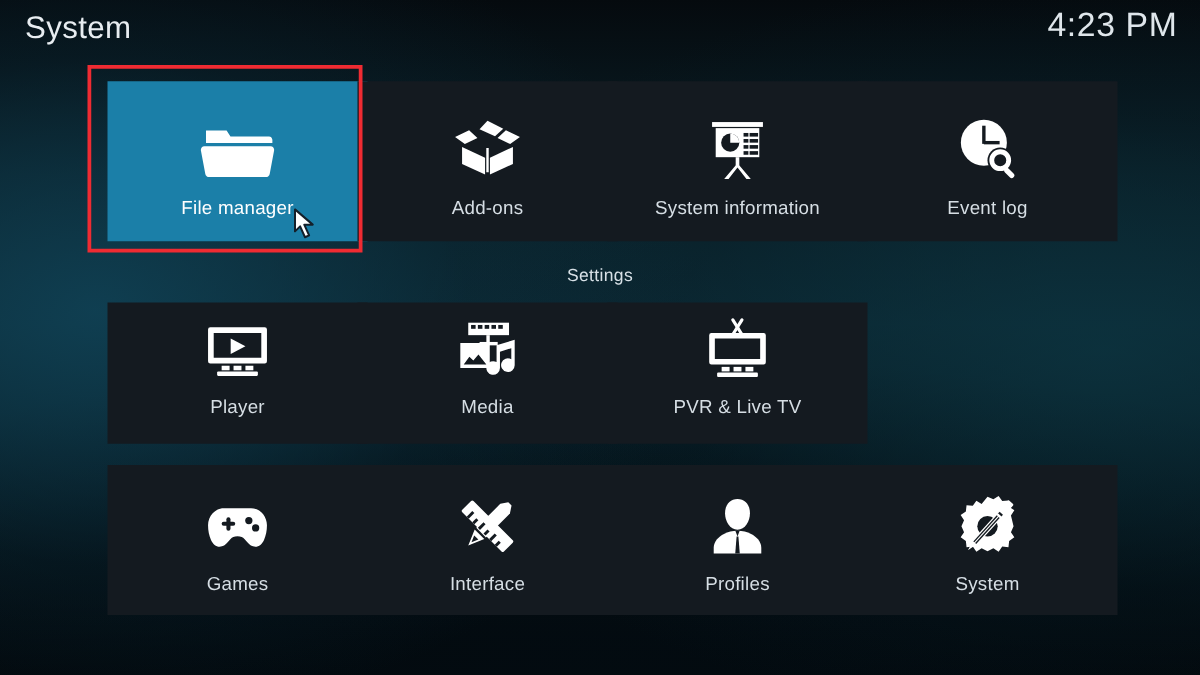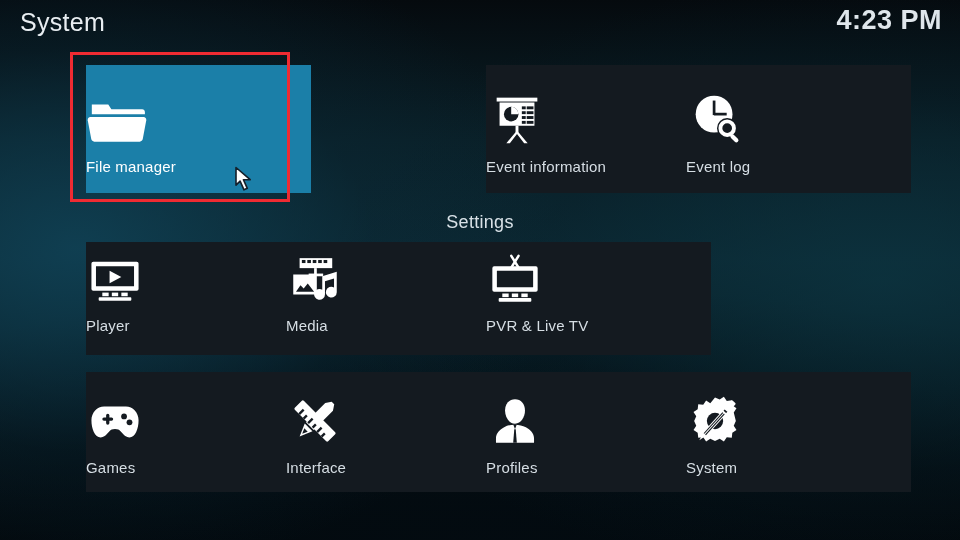--- a/index.html
+++ b/index.html
@@ -17,33 +17,33 @@
       linear-gradient(180deg, #050a0e 0%, #0a2028 26%, #0c2b36 48%, #071b23 72%, #03080c 100%);
   }
   
   #header { position:absolute; left:0; top:0; width:960px; height:48px; }
   #page-title {
     position:absolute; left:20px; top:8px;
     font-size:25px; color:#e8edf1; font-weight:400; letter-spacing:.3px;
   }
   #clock {
     position:absolute; right:18px; top:5px;
-    font-size:27px; color:#dfe6eb; font-weight:700; letter-spacing:.5px;
+    font-size:27px; color:#dfe6eb; font-weight:400; letter-spacing:.5px;
   }
   
   .row { position:absolute; left:0; width:960px; }
   #row-top    { top:65px;  height:128px; }
   #row-two    { top:242px; height:113px; }
   #row-three  { top:372px; height:120px; }
 
   .tile {
-    position:absolute; width:225px;
+    position:absolute; width:208px;
     background:#141a20;
     display:flex; flex-direction:column;
-    align-items:flex-start; justify-content:flex-start;
+    align-items:center; justify-content:flex-start;
   }
   .tile.c0 { left:86px; }
   .tile.c1 { left:286px; }
   .tile.c2 { left:486px; }
   .tile.c3 { left:686px; }
 
   #row-top .tile   { height:128px; padding-top:22px; }
   #row-two .tile   { height:113px; padding-top:8px; }
   #row-three .tile { height:120px; padding-top:20px; }
 
@@ -60,21 +60,21 @@
   .tile-label {
     margin-top:9px;
     font-size:15px; color:#d6dee4; font-weight:400;
     letter-spacing:.2px; white-space:nowrap;
   }
   .tile.selected .tile-label { color:#ffffff; }
 
   
   #settings-heading {
     position:absolute; left:0; top:212px; width:960px;
-    text-align:center; font-size:18px; color:#d8e1e7; letter-spacing:.3px;
+    text-align:center; font-size:14px; color:#d8e1e7; letter-spacing:.3px;
   }
 
   
   #annotation {
     position:absolute; left:70px; top:52px;
     width:220px; height:150px;
     border:3px solid #ef2b32; background:transparent;
     pointer-events:none;
   }
 
@@ -97,41 +97,55 @@
     <div class="tile c0 selected">
       <span class="tile-icon">
         <svg viewBox="0 0 64 64" aria-hidden="true">
           <path d="M6 18h17l3.2 5H58c1.6 0 2.8 1.3 2.8 2.9v2.3H6V18z"></path>
           <path d="M4.6 31h54.8c1.8 0 3.1 1.6 2.8 3.4l-3.6 19.4c-.3 1.5-1.6 2.6-3.1 2.6H8.5c-1.5 0-2.8-1.1-3.1-2.6L1.8 34.4C1.5 32.6 2.8 31 4.6 31z"></path>
         </svg>
       </span>
       <span class="tile-label">File manager</span>
     </div>
 
+    <div class="tile c1">
+      <span class="tile-icon">
+        <svg viewBox="0 0 64 64" aria-hidden="true">
+          <path d="M32 10l13 6.5-6.8 6.2L25.4 17 32 10z"></path>
+          <path d="M47.2 17.8l11.6 5.6-8.1 5.7-10.4-5 6.9-6.3z"></path>
+          <path d="M16.8 17.8l6.9 6.3-10.4 5-8.1-5.7 11.6-5.6z"></path>
+          <path d="M11 31.5l19 9v13.8L11 45.6V31.5z"></path>
+          <path d="M53 31.5v14.1l-19 8.7V40.5l19-9z"></path>
+          <path d="M31 32.5h2v20h-2z"></path>
+          <path d="M22.4 26.8L32 31.4l9.6-4.6-9.6-4.6-9.6 4.6z" opacity="0"></path>
+        </svg>
+      </span>
+      <span class="tile-label">Add-ons</span>
+    </div>
 
     <div class="tile c2">
       <span class="tile-icon">
         <svg viewBox="0 0 64 64" aria-hidden="true">
           <rect x="11" y="11" width="42" height="4"></rect>
           <rect x="14" y="16" width="36" height="24"></rect>
           <rect x="30.5" y="40" width="3" height="7"></rect>
           <path d="M32 45l-11 13h3.6L32 48.6 39.4 58H43L32 45z"></path>
           <circle cx="26" cy="28" r="7.5" fill="#141a20"></circle>
           <path d="M26 20.5v7.5h7.5A7.5 7.5 0 0 0 26 20.5z" fill="#ffffff"></path>
           <rect x="37" y="20" width="4" height="3" fill="#141a20"></rect>
           <rect x="42" y="20" width="7" height="3" fill="#141a20"></rect>
           <rect x="37" y="25" width="4" height="3" fill="#141a20"></rect>
           <rect x="42" y="25" width="7" height="3" fill="#141a20"></rect>
           <rect x="37" y="30" width="4" height="3" fill="#141a20"></rect>
           <rect x="42" y="30" width="7" height="3" fill="#141a20"></rect>
           <rect x="37" y="35" width="4" height="3" fill="#141a20"></rect>
           <rect x="42" y="35" width="7" height="3" fill="#141a20"></rect>
         </svg>
       </span>
-      <span class="tile-label">Event information</span>
+      <span class="tile-label">System information</span>
     </div>
 
     <div class="tile c3">
       <span class="tile-icon">
         <svg viewBox="0 0 64 64" aria-hidden="true">
           <circle cx="29" cy="28" r="19"></circle>
           <rect x="27.6" y="14" width="2.8" height="15" fill="#141a20"></rect>
           <rect x="29" y="26.6" width="13" height="2.8" fill="#141a20"></rect>
           <circle cx="42.5" cy="42.5" r="10.5" fill="#141a20"></circle>
           <path d="M42.5 33.5a9 9 0 1 0 0 18 9 9 0 0 0 0-18zm0 4a5 5 0 1 1 0 10 5 5 0 0 1 0-10z"></path>

